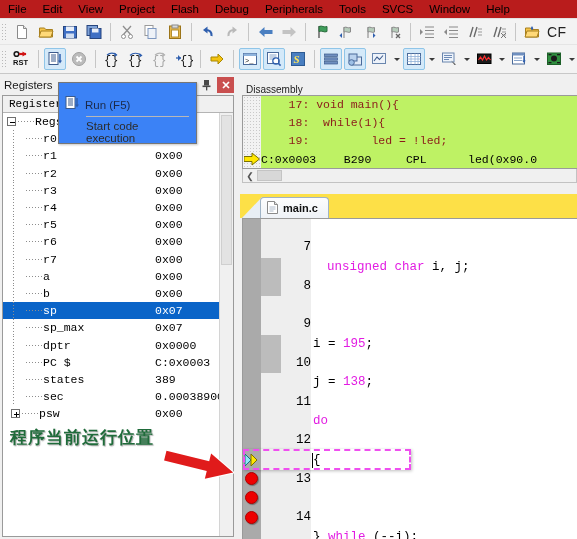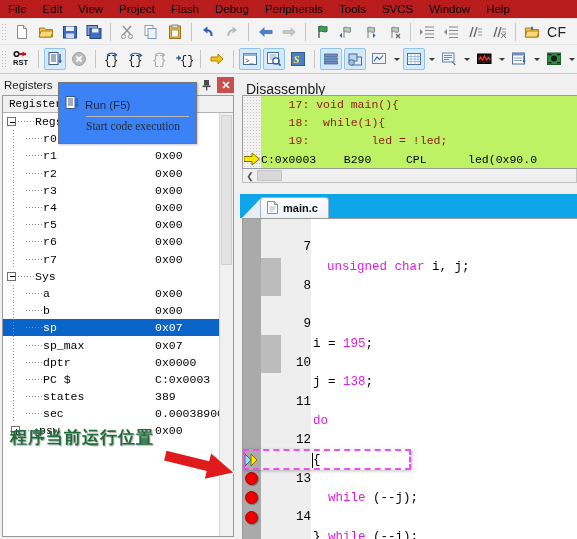--- a/index.html
+++ b/index.html
@@ -121,30 +121,30 @@
   
   #tooltip {
     position: absolute; left: 58px; top: 82px; width: 139px; height: 62px;
     background: #3b82f6; border: 1px solid #767676; z-index: 50;
     box-shadow: 1px 1px 2px rgba(0,0,0,.22);
     padding: 12px 6px 3px 5px;
   }
   #tt-top { display: flex; align-items: center; gap: 5px; height: 20px; }
   #tt-title { font-size: 11.5px; color: #1b2a4a; }
   #tt-rule { height:1px; background:#b8b8b8; margin: 1px 1px 3px 22px; }
-  #tt-sub { font-size: 11.5px; color: #2c2c2c; padding-left: 22px; font-family: Liberation Serif, serif; }
+  #tt-sub { font-size: 11.5px; color: #2c2c2c; padding-left: 22px; }
 
   
   #disasm {
     position: absolute; left: 240px; top: 75px; width: 337px; height: 113px;
     background: #f0f0f0;
   }
   #disasm-title {
     height: 28px; display:flex; align-items:center; padding-left: 6px;
-    font-size: 14px; color:#1b1b1b;
+    font-size: 10px; color:#1b1b1b;
   }
   #disasm-body {
     position:absolute; left:2px; top:20px; width:335px; height:74px;
     background:#bef264; border:1px solid #9a9a9a; border-right:none; overflow:hidden;
   }
   #disasm-gutter {
     position:absolute; left:0; top:0; width:18px; height:100%;
     background-image: radial-gradient(#c9c9c9 45%, #f2f2f2 46%);
     background-size: 3px 3px;
   }
@@ -156,21 +156,21 @@
   #disasm-hscroll {
     position:absolute; left:2px; top:94px; width:335px; height:14px;
     background:#f0f0f0; border:1px solid #c2c2c2; border-top:none;
     display:flex; align-items:center;
   }
   #disasm-hscroll .arr { width:14px; text-align:center; font-size:9px; color:#555; line-height:12px;}
   #disasm-hscroll .thumb { width:25px; height:11px; background:#d8d8d8; border:1px solid #c4c4c4; }
 
   
   #editor { position:absolute; left:240px; top:194px; width:337px; height:345px; background:#f0f0f0; }
-  #tabstrip { height: 24px; position:relative; background:#0ea5e9; }
+  #tabstrip { height: 24px; position:relative; background:#fde047; }
   #tab-mainc {
     position:absolute; left:20px; top:3px; height:21px; padding: 0 10px 0 6px;
     background: linear-gradient(#fdfdfd,#eef2f7);
     border:1px solid #9fb3c6; border-bottom:none;
     border-radius: 4px 4px 0 0;
     display:flex; align-items:center; gap:5px;
     font-size:11px; font-weight:bold; color:#111;
   }
   #tab-slant { position:absolute; left:2px; top:3px; width:20px; height:21px;
     background:#e8eef4; border-left:1px solid #c4cfd9;
@@ -677,27 +677,20 @@
             <div class="vline"></div>
           <div class="reg-name">
               <span class="indent2"></span>
               <span class="dots"></span>
               <span>r7</span>
             </div>
           <div class="reg-val">0x00</div>
           </div>
 
         <div class="reg-row">
-          <div class="reg-name">
-            <span class="twisty"></span>
-            <span class="dots"></span>
-            <span>Sys</span>
-          </div>
-        </div>
-        <div class="reg-row">
             <div class="vline"></div>
           <div class="reg-name">
               <span class="indent2"></span>
               <span class="dots"></span>
               <span>a</span>
             </div>
           <div class="reg-val">0x00</div>
           </div>
         <div class="reg-row">
             <div class="vline"></div>
@@ -871,21 +864,20 @@
           <span class="ed-code"><span class="kw">do</span></span>
         </div>
 
         <div class="ed-row" style="top:96.5px">
           <span class="ed-num">12</span>
           <span class="ed-code"><span>{</span></span>
         </div>
 
         <div class="ed-row" style="top:115.8px">
           <span class="ed-num">13</span>
-          <span class="ed-code"><span>  </span><span class="kw">while</span><span> (--j);</span></span>
         </div>
 
         <div class="ed-row" style="top:135.1px">
           <span class="ed-num">14</span>
           <span class="ed-code"><span>} </span><span class="kw">while</span><span> (--i);</span></span>
         </div>
 
         <div class="ed-row" style="top:154.4px">
           
           

